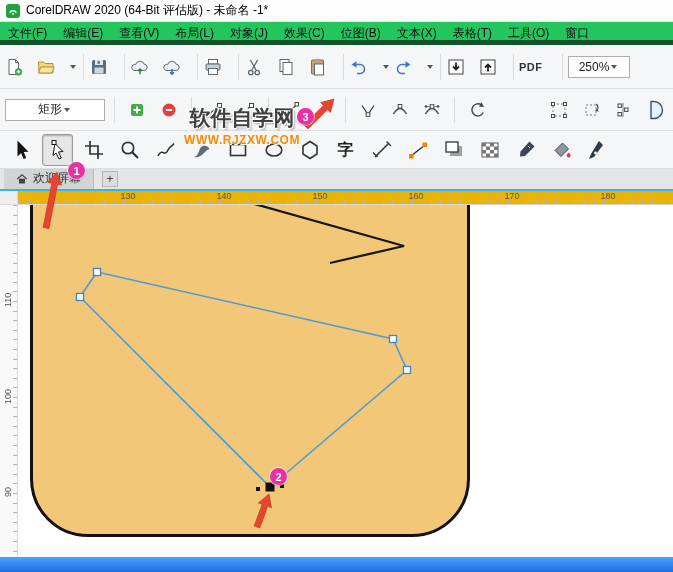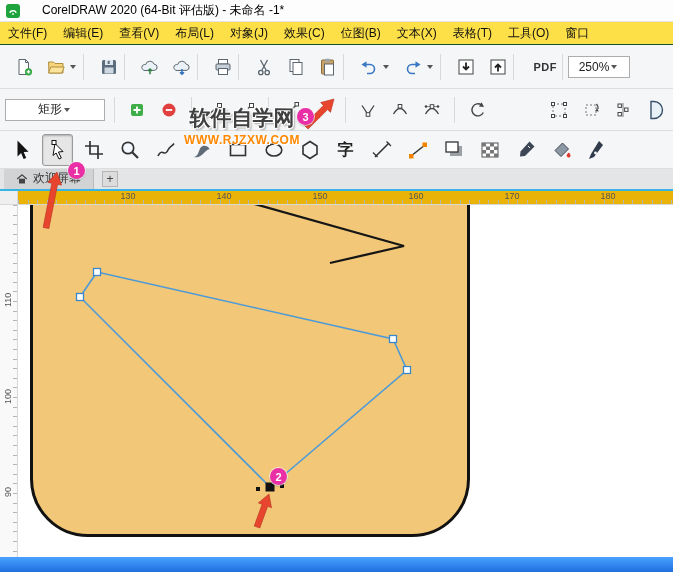--- a/index.html
+++ b/index.html
@@ -1,34 +1,34 @@
 <!DOCTYPE html>
 <html><head>
 <meta charset="utf-8">
 <style>
   *{margin:0;padding:0;box-sizing:border-box}
   html,body{width:673px;height:572px;overflow:hidden}
   body{font-family:"Liberation Sans","DejaVu Sans",sans-serif;background:#fff;position:relative;font-size:12px;color:#222}
 
   
-  .titlebar{height:22px;background:#fdfdfd;border-bottom:1px solid #e3e3e3;display:flex;align-items:center;gap:22px;padding:0 6px;overflow:hidden}
-  .menubar{height:23px;background:#fde047;border-bottom:1px solid #14532d;display:flex;align-items:center;overflow:hidden}
+  .titlebar{height:22px;background:#fdfdfd;border-bottom:1px solid #e3e3e3;display:flex;align-items:center;gap:6px;padding:0 6px;overflow:hidden}
+  .menubar{height:23px;background:#22c55e;border-bottom:5px solid #14532d;display:flex;overflow:hidden}
   .stdbar{height:44px;background:#f5f6f7;border-bottom:1px solid #dedede;display:flex;align-items:center;padding:0 4px;gap:2px;overflow:hidden}
   .propbar{height:42px;background:#f5f6f7;border-bottom:1px solid #dedede;display:flex;align-items:center;padding:0 5px;gap:6px;overflow:hidden}
   .toolboxbar{height:38px;background:#f5f6f7;border-bottom:1px solid #dedede;display:flex;align-items:center;padding:0 6px;gap:5px;overflow:hidden}
   .tabbar{height:22px;background:#e4e5e6;border-bottom:2px solid #35b4e6;display:flex;align-items:flex-end;padding-left:4px;overflow:hidden}
   .hruler-row{height:14px;background:#f7f7f7;border-bottom:1px solid #d8d8d8;position:relative;overflow:hidden}
   .main{height:352px;position:relative;background:#fff;overflow:hidden}
   .bottombar{height:15px;background:linear-gradient(180deg,#49a2ff,#1f6fe0)}
 
   .menu-item{padding:3px 8px;color:#111;white-space:nowrap}
   .logo{width:14px;height:14px;border-radius:3px;background:#1fa33c;display:flex;align-items:center;justify-content:center;flex:0 0 auto}
   .title-text{font-size:12px;color:#000;white-space:nowrap}
 
-  .btn{width:30px;height:30px;display:flex;align-items:center;justify-content:flex-end;border-radius:3px;flex:0 0 auto}
+  .btn{width:30px;height:30px;display:flex;align-items:center;justify-content:flex-start;border-radius:3px;flex:0 0 auto}
   .pbtn{width:26px;height:26px;display:flex;align-items:center;justify-content:center;border-radius:3px;flex:0 0 auto}
   .tbtn{width:31px;height:32px;display:flex;align-items:center;justify-content:center;border-radius:3px;flex:0 0 auto}
   .tbtn.pressed{background:#e6e6e6;border:1px solid #9a9a9a;box-shadow:inset 0 1px 2px rgba(0,0,0,.25)}
   .sep{width:1px;height:26px;background:#d9d9d9;margin:0 3px;flex:0 0 auto}
   .caret{width:0;height:0;border-left:3.5px solid transparent;border-right:3.5px solid transparent;border-top:4px solid #555;margin:0 2px;flex:0 0 auto}
   .combo{height:22px;background:#fff;border:1px solid #adadad;display:flex;align-items:center;justify-content:center;padding:0 5px;font-size:12px;flex:0 0 auto}
   .pdf-label{font-weight:bold;font-size:11px;color:#333;letter-spacing:.5px}
 
   
   .tab{height:21px;display:flex;align-items:center;gap:5px;padding:0 12px;font-size:12px;white-space:nowrap}

